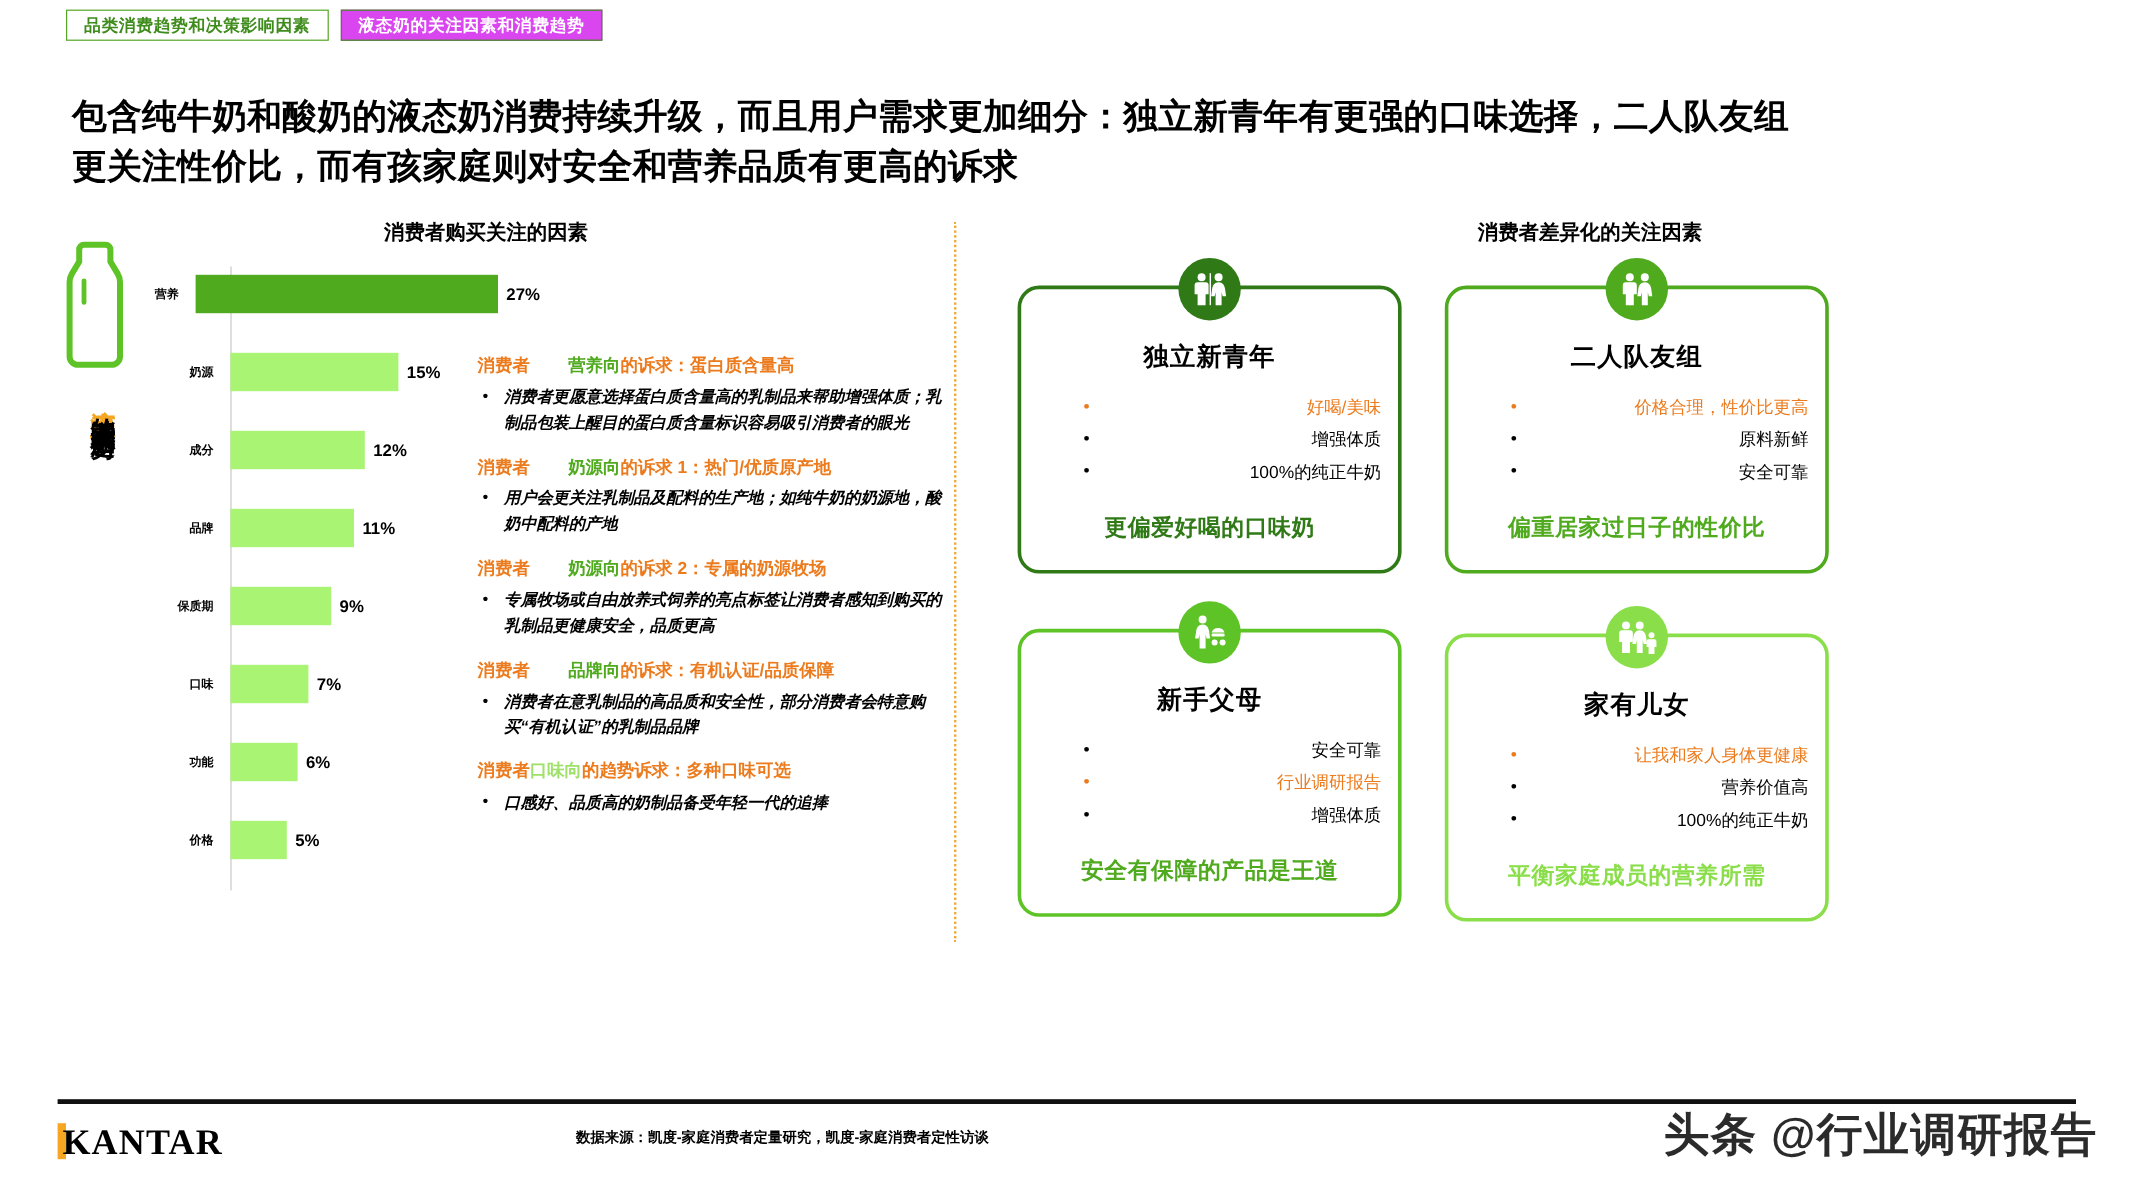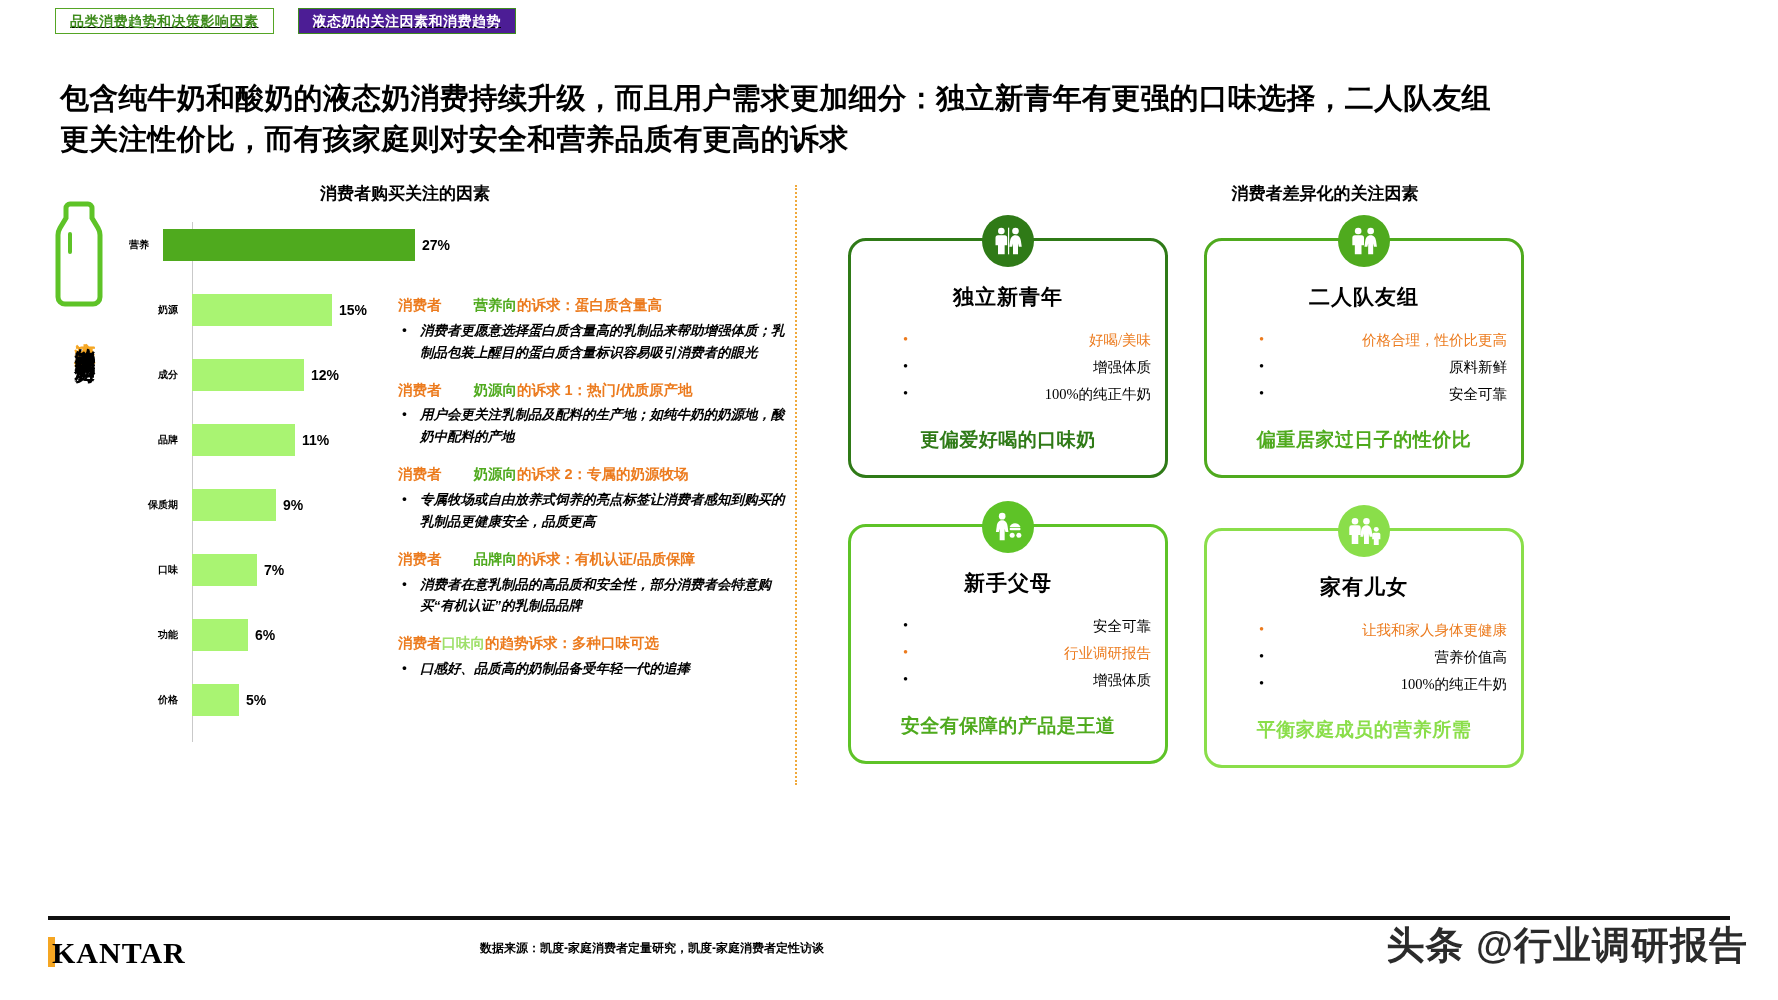--- a/index.html
+++ b/index.html
@@ -5,28 +5,28 @@
   html,body{margin:0;padding:0;}
   body{
     width:1778px;height:1000px;
     background:#ffffff;
     font-family:"Liberation Sans","DejaVu Sans",sans-serif;
     color:#000;
     overflow:hidden;
     position:relative;
   }
   
-  .tabbar{position:absolute;left:55px;top:8px;display:flex;gap:24px;text-decoration:underline;}
+  .tabbar{position:absolute;left:55px;top:8px;display:flex;gap:10px;}
   .tab{
     height:24px;line-height:24px;padding:0 14px;
     font-size:14px;font-weight:bold;letter-spacing:.5px;
     white-space:nowrap;
   }
   .tab.inactive{border:1px solid #55a524;color:#3f8c1d;background:#fff;}
-  .tab.active{background:#4c1d95;color:#fff;border:1px solid #3f8c1d;}
+  .tab.active{background:#d946ef;color:#fff;border:1px solid #3f8c1d;}
 
   
   .headline{
     position:absolute;left:60px;top:78px;width:1440px;
     font-size:29px;font-weight:bold;line-height:1.42;
     letter-spacing:.2px;
   }
 
   
   .col-title{
@@ -74,21 +74,20 @@
   .ins li{
     position:relative;padding-left:22px;font-size:13.5px;font-style:italic;
     font-weight:bold;line-height:1.62;
   }
   .ins li:before{content:"•";position:absolute;left:4px;top:-1px;font-size:13px;}
 
   
   .card{
     position:absolute;width:320px;height:240px;border-radius:18px;background:#fff;
     box-sizing:border-box;
-    font-family:Liberation Serif, serif;
   }
   .card .ico{
     position:absolute;left:50%;top:-26px;transform:translateX(-50%);
     width:52px;height:52px;border-radius:50%;
     display:flex;align-items:center;justify-content:center;
   }
   .card h3{
     margin:0;position:absolute;top:42px;left:0;right:0;text-align:center;
     font-size:21px;font-weight:bold;letter-spacing:1px;
   }

